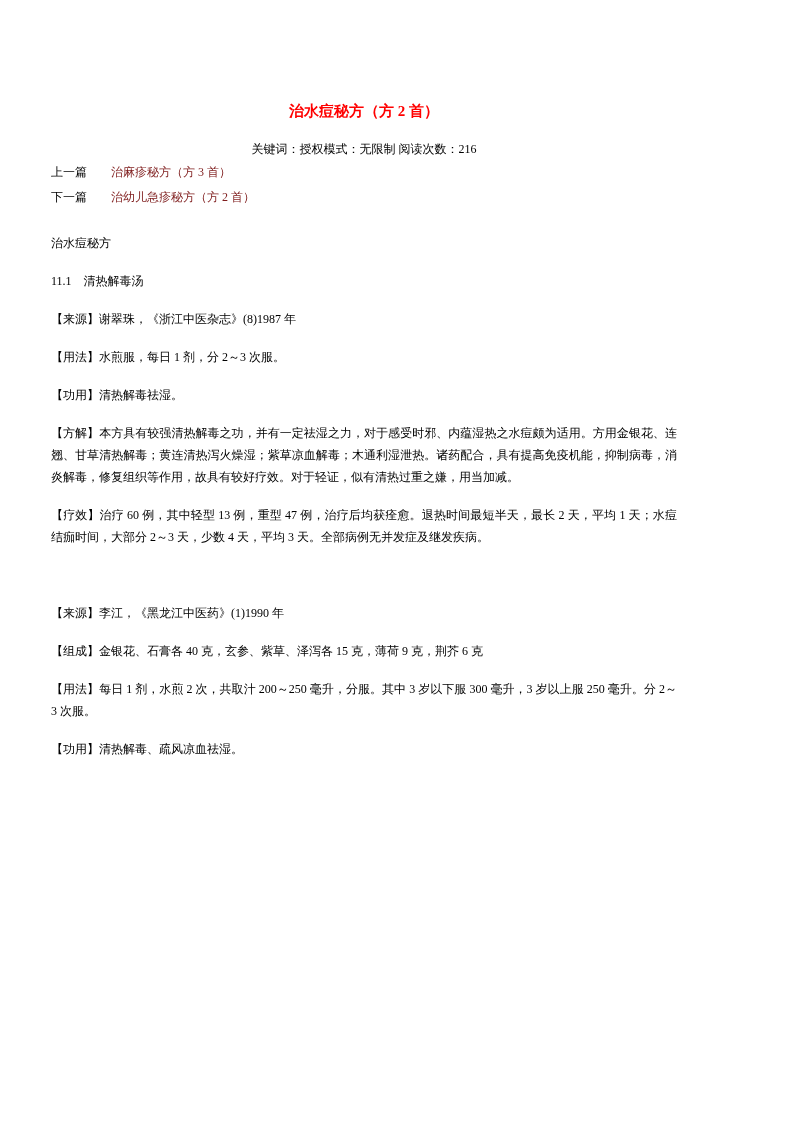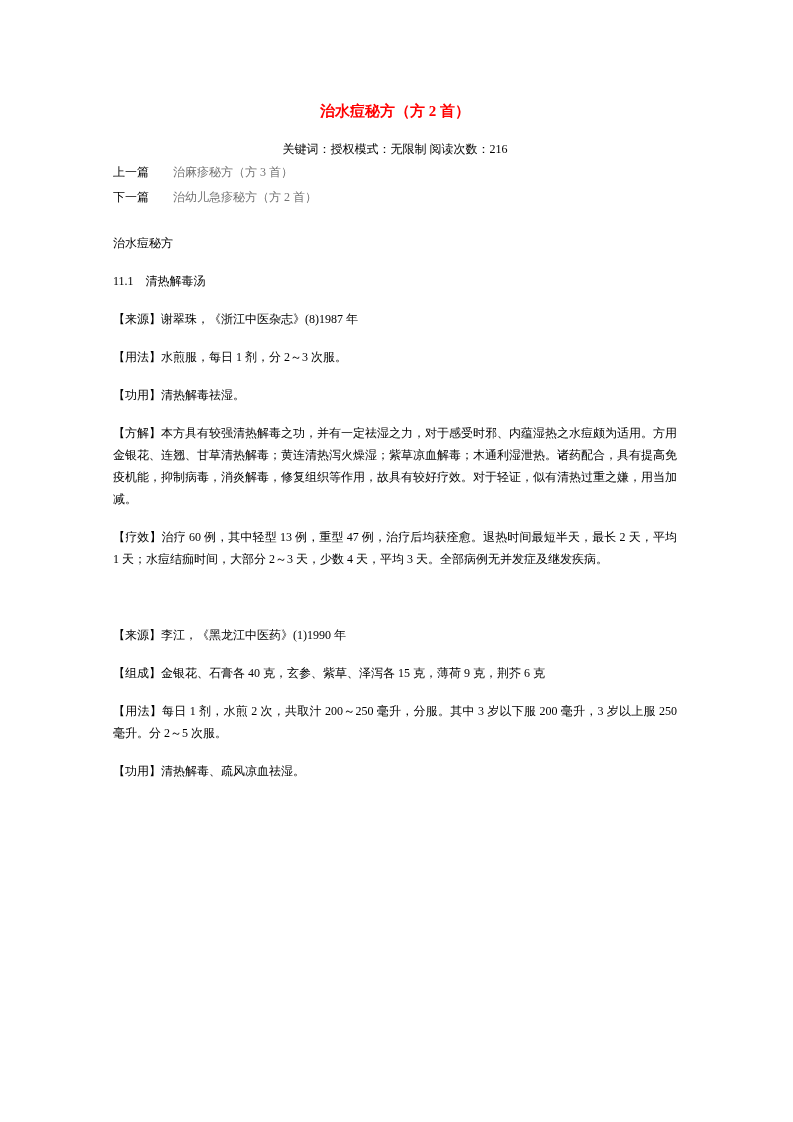--- a/index.html
+++ b/index.html
@@ -10,21 +10,21 @@
   .page {
     position: relative;
     width: 793px;
     height: 1122px;
     background: #ffffff;
     overflow: hidden;
     font-family: "Liberation Serif", "DejaVu Serif", serif;
     color: #000000;
   }
   .content {
-    padding: 100px 116px 0 113px;
+    padding: 100px 116px 0 51px;
     font-size: 12px;
     line-height: 22px;
     text-align: justify;
   }
   .doc-title {
     font-size: 15px;
     font-weight: bold;
     color: #ff0000;
     text-align: center;
     line-height: 22px;
@@ -41,21 +41,21 @@
     text-align: left;
   }
   .nav-row.last {
     margin-bottom: 22px;
   }
   .nav-label {
     color: #000000;
     margin-right: 24px;
   }
   .nav-link {
-    color: #737373;
+    color: #7f1d1d;
     text-decoration: none;
     cursor: pointer;
   }
   .para {
     margin: 0 0 16px 0;
   }
   .section-heading {
     margin: 0 0 16px 0;
     text-align: left;
   }
@@ -90,17 +90,17 @@
     <p class="para">【用法】水煎服，每日 1 剂，分 2～3 次服。</p>
     <p class="para">【功用】清热解毒祛湿。</p>
     <p class="para">【方解】本方具有较强清热解毒之功，并有一定祛湿之力，对于感受时邪、内蕴湿热之水痘颇为适用。方用金银花、连翘、甘草清热解毒；黄连清热泻火燥湿；紫草凉血解毒；木通利湿泄热。诸药配合，具有提高免疫机能，抑制病毒，消炎解毒，修复组织等作用，故具有较好疗效。对于轻证，似有清热过重之嫌，用当加减。</p>
     <p class="para">【疗效】治疗 60 例，其中轻型 13 例，重型 47 例，治疗后均获痊愈。退热时间最短半天，最长 2 天，平均 1 天；水痘结痂时间，大部分 2～3 天，少数 4 天，平均 3 天。全部病例无并发症及继发疾病。</p>
 
     <div class="spacer-line"></div>
 
 
     <p class="para">【来源】李江，《黑龙江中医药》(1)1990 年</p>
     <p class="para">【组成】金银花、石膏各 40 克，玄参、紫草、泽泻各 15 克，薄荷 9 克，荆芥 6 克</p>
-    <p class="para">【用法】每日 1 剂，水煎 2 次，共取汁 200～250 毫升，分服。其中 3 岁以下服 200 毫升，3 岁以上服 250 毫升。分 2～5 次服。</p>
+    <p class="para">【用法】每日 1 剂，水煎 2 次，共取汁 200～250 毫升，分服。其中 3 岁以下服 300 毫升，3 岁以上服 250 毫升。分 2～3 次服。</p>
     <p class="para">【功用】清热解毒、疏风凉血祛湿。</p>
 
   </div>
 </div>
 
 </body></html>

